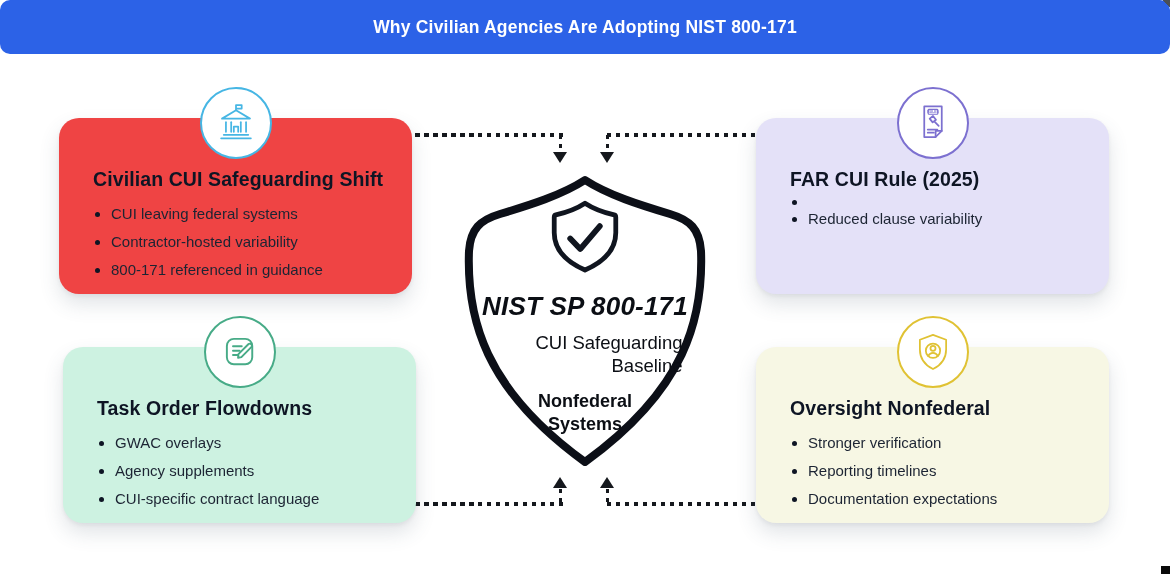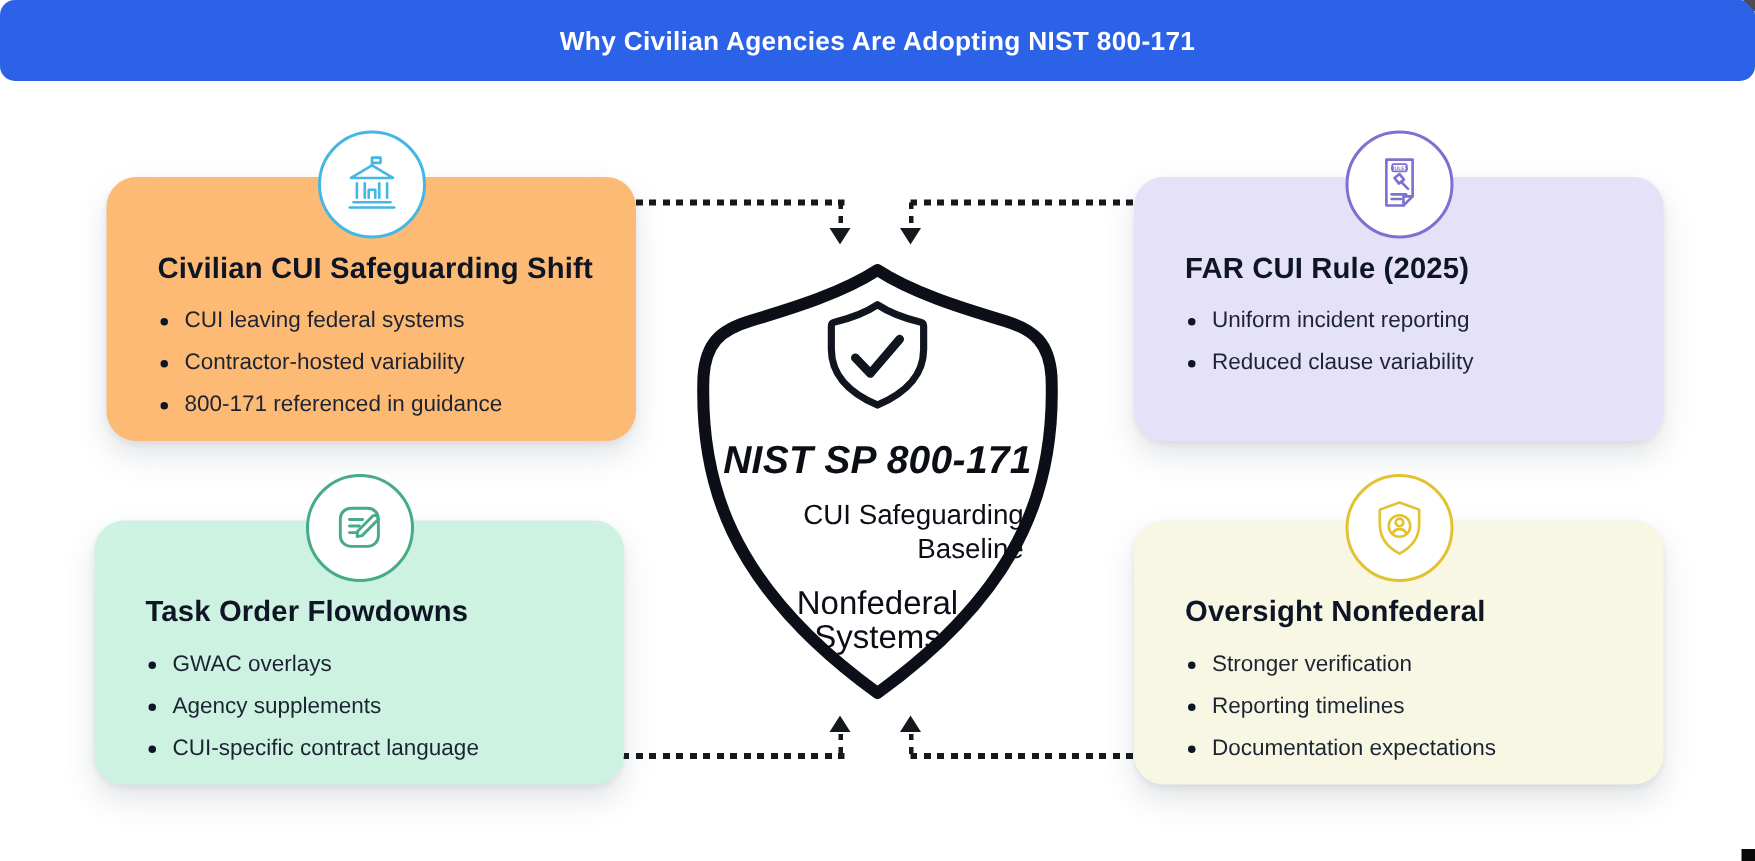--- a/index.html
+++ b/index.html
@@ -46,21 +46,21 @@
   
   .shield-wrap { position:absolute; left:450px; top:170px; width:270px; height:302px; }
   .shield-outline { position:absolute; inset:0; width:270px; height:302px; }
   .shield-content {
     position:absolute; inset:0; display:flex; flex-direction:column; align-items:center;
     padding-top:26px; box-sizing:border-box; text-align:center; color:#0b0e14;
   }
   .shield-check { width:86px; height:86px; }
   .c-title { margin-top:9px; font-size:26px; font-weight:bold; font-style:italic; letter-spacing:.2px; }
   .c-sub1 { margin-top:9px; width:195px; font-size:18.5px; font-weight:normal; line-height:23px;text-align:right; }
-  .c-sub2 { margin-top:13px; width:130px; font-size:22px; font-weight:normal; line-height:23px; }
+  .c-sub2 { margin-top:13px; width:130px; font-size:18px; font-weight:bold; line-height:23px; }
 
   
   .dot-h { position:absolute; height:3.5px;
     background-image:repeating-linear-gradient(90deg,#15181d 0 4.5px, transparent 4.5px 9px); }
   .dot-v { position:absolute; width:3.5px;
     background-image:repeating-linear-gradient(180deg,#15181d 0 4.5px, transparent 4.5px 9px); }
   .arr { position:absolute; width:0; height:0; border-left:7px solid transparent; border-right:7px solid transparent; }
   .arr-down { border-top:11px solid #15181d; }
   .arr-up { border-bottom:11px solid #15181d; }
 
@@ -83,21 +83,21 @@
   <div class="dot-v" style="left:605.5px; top:135px; height:17px;"></div>
   <div class="arr arr-down" style="left:600px; top:152px;"></div>
 
   <div class="dot-h" style="left:415px; top:502px; width:148px;"></div>
   <div class="dot-v" style="left:558.5px; top:489px; height:14px;"></div>
   <div class="arr arr-up" style="left:553px; top:477px;"></div>
   <div class="dot-h" style="left:607px; top:502px; width:149px;"></div>
   <div class="dot-v" style="left:605.5px; top:489px; height:14px;"></div>
   <div class="arr arr-up" style="left:600px; top:477px;"></div>
 
-  <section class="card" style="left: 71px; top: 118px; background: #fdba74;">
+  <section class="card" style="left: 59px; top: 118px; background: #ef4444;">
     <div class="icon-circle" style="color: rgb(70, 182, 228);">
       <svg viewBox="0 0 48 48" fill="none" stroke="currentColor" stroke-width="2" stroke-linecap="round" stroke-linejoin="round">
         <path d="M24 9 V3.5 H30.5 V7.5 H24"></path>
         <path d="M8 19 L24 9.5 L40 19 Z"></path>
         <path d="M12.5 23 V34"></path>
           <path d="M18.5 23 V34"></path>
           <path d="M29.5 23 V34"></path>
           <path d="M35.5 23 V34"></path>
         <path d="M21.5 34 V28 H26.5 V34"></path>
         <path d="M10 37.5 H38"></path>
@@ -131,21 +131,20 @@
         <path d="M20.2 19 l3.8 -3 3.4 4.3 -3.8 3 z"></path>
         <path d="M26 22.8 L30.5 27.3"></path>
         <path d="M18 31.5 H29"></path>
           <path d="M18 35 H25"></path>
       </svg>
     </div>
     <h2 class="card-title">FAR CUI Rule (2025)</h2>
     <ul class="bullets">
       <li class="bullet">
           <span class="b-dot"></span>
-          <span>Uniform incident reporting</span>
         </li>
       <li class="bullet">
           <span class="b-dot"></span>
           <span>Reduced clause variability</span>
         </li>
     </ul>
   </section>
 
   <section class="card" style="left: 63px; top: 347px; background: rgb(205, 242, 225);">
     <div class="icon-circle" style="color: rgb(71, 171, 135);">

